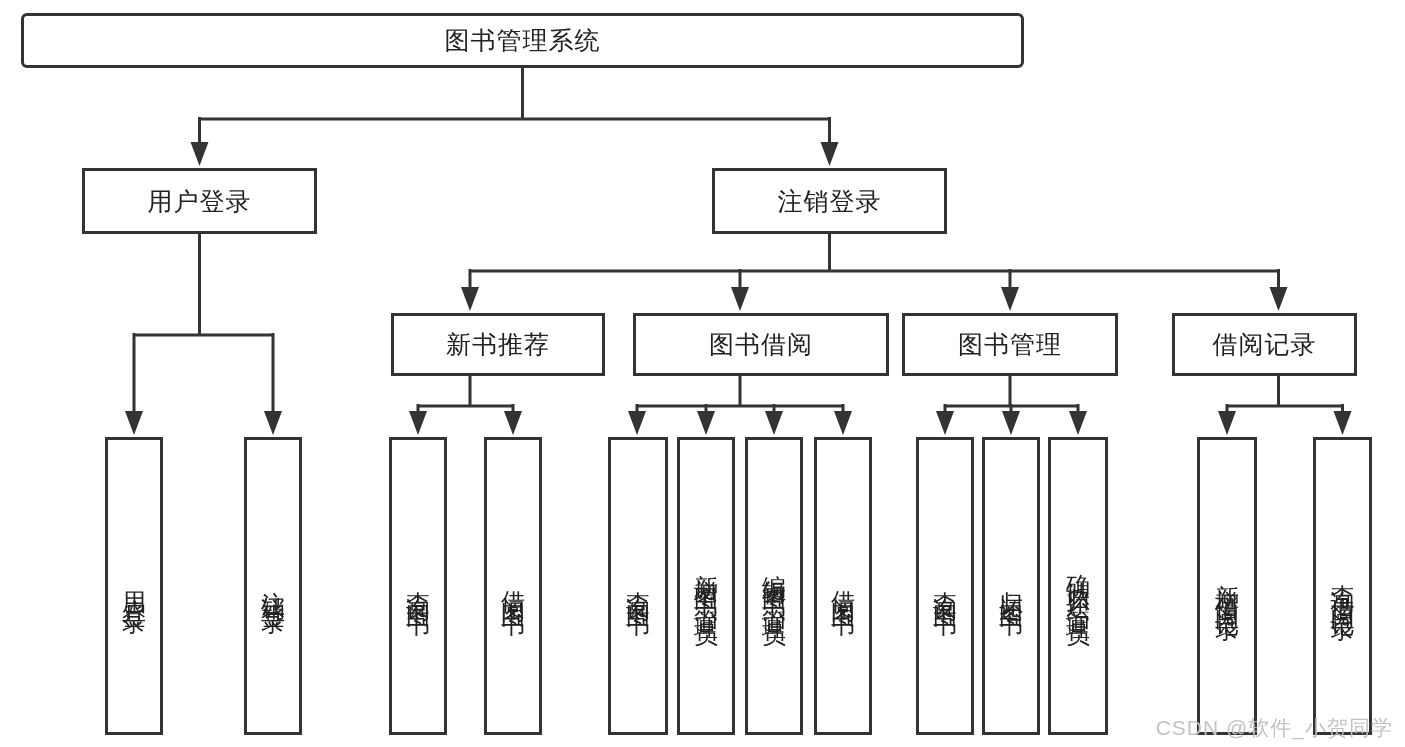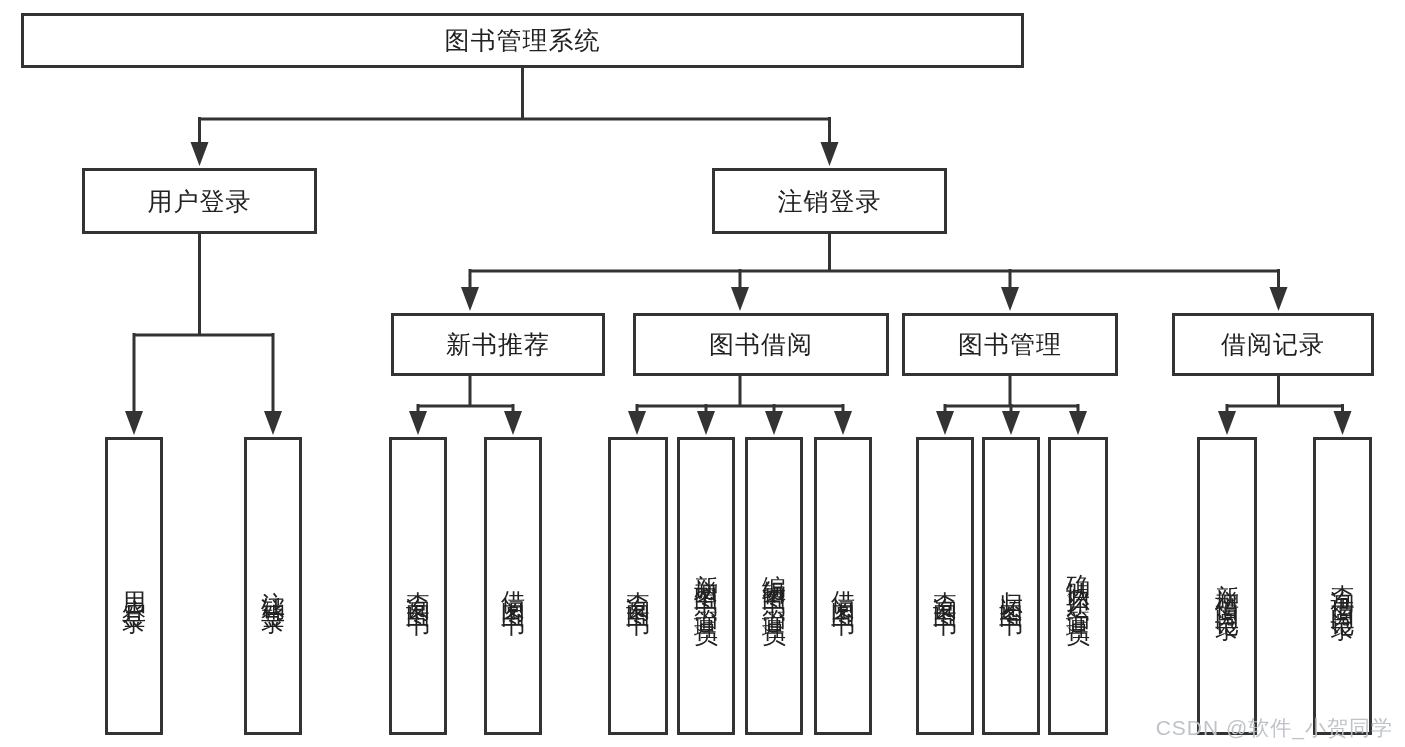--- a/index.html
+++ b/index.html
@@ -106,41 +106,41 @@
       <polygon points="1002,411 1020,411 1011,435"></polygon>
       <polygon points="1069,411 1087,411 1078,435"></polygon>
     </g>
     <g>
       <path d="M1278.5 374 L1278.5 406 M1227 406 L1342.5 406 M1227 404 L1227 416 M1342.5 404 L1342.5 416"></path>
       <polygon points="1218,411 1236,411 1227,435"></polygon>
       <polygon points="1333.5,411 1351.5,411 1342.5,435"></polygon>
     </g>
   </svg>
 
-  <div class="box" style="left:21px; top:13px; width:1003px; height:55px;">
+  <div class="box" style="left:21px; top:13px; width:1003px; height:55px;border-radius:6px;">
     <span class="hlabel">图书管理系统</span>
   </div>
 
   <div class="box" style="left:82px; top:168px; width:235px; height:66px;">
     <span class="hlabel">用户登录</span>
   </div>
   <div class="box" style="left:712px; top:168px; width:235px; height:66px;">
     <span class="hlabel">注销登录</span>
   </div>
 
   <div class="box" style="left:363px; top:313px; width:214px; height:63px;margin-left:28px;">
     <span class="hlabel">新书推荐</span>
   </div>
   <div class="box" style="left:633px; top:313px; width:256px; height:63px;">
     <span class="hlabel">图书借阅</span>
   </div>
   <div class="box" style="left:902px; top:313px; width:216px; height:63px;">
     <span class="hlabel">图书管理</span>
   </div>
-  <div class="box" style="left:1172px; top:313px; width:202px; height:63px;">
+  <div class="box" style="left:1172px; top:313px; width:185px; height:63px;">
     <span class="hlabel">借阅记录</span>
   </div>
 
   <div class="box" style="left:105px; top:437px; width:58px; height:298px;">
     <span class="vlabel">用户登录</span>
   </div>
   <div class="box" style="left:244px; top:437px; width:58px; height:298px;">
     <span class="vlabel">注销登录</span>
   </div>
 

